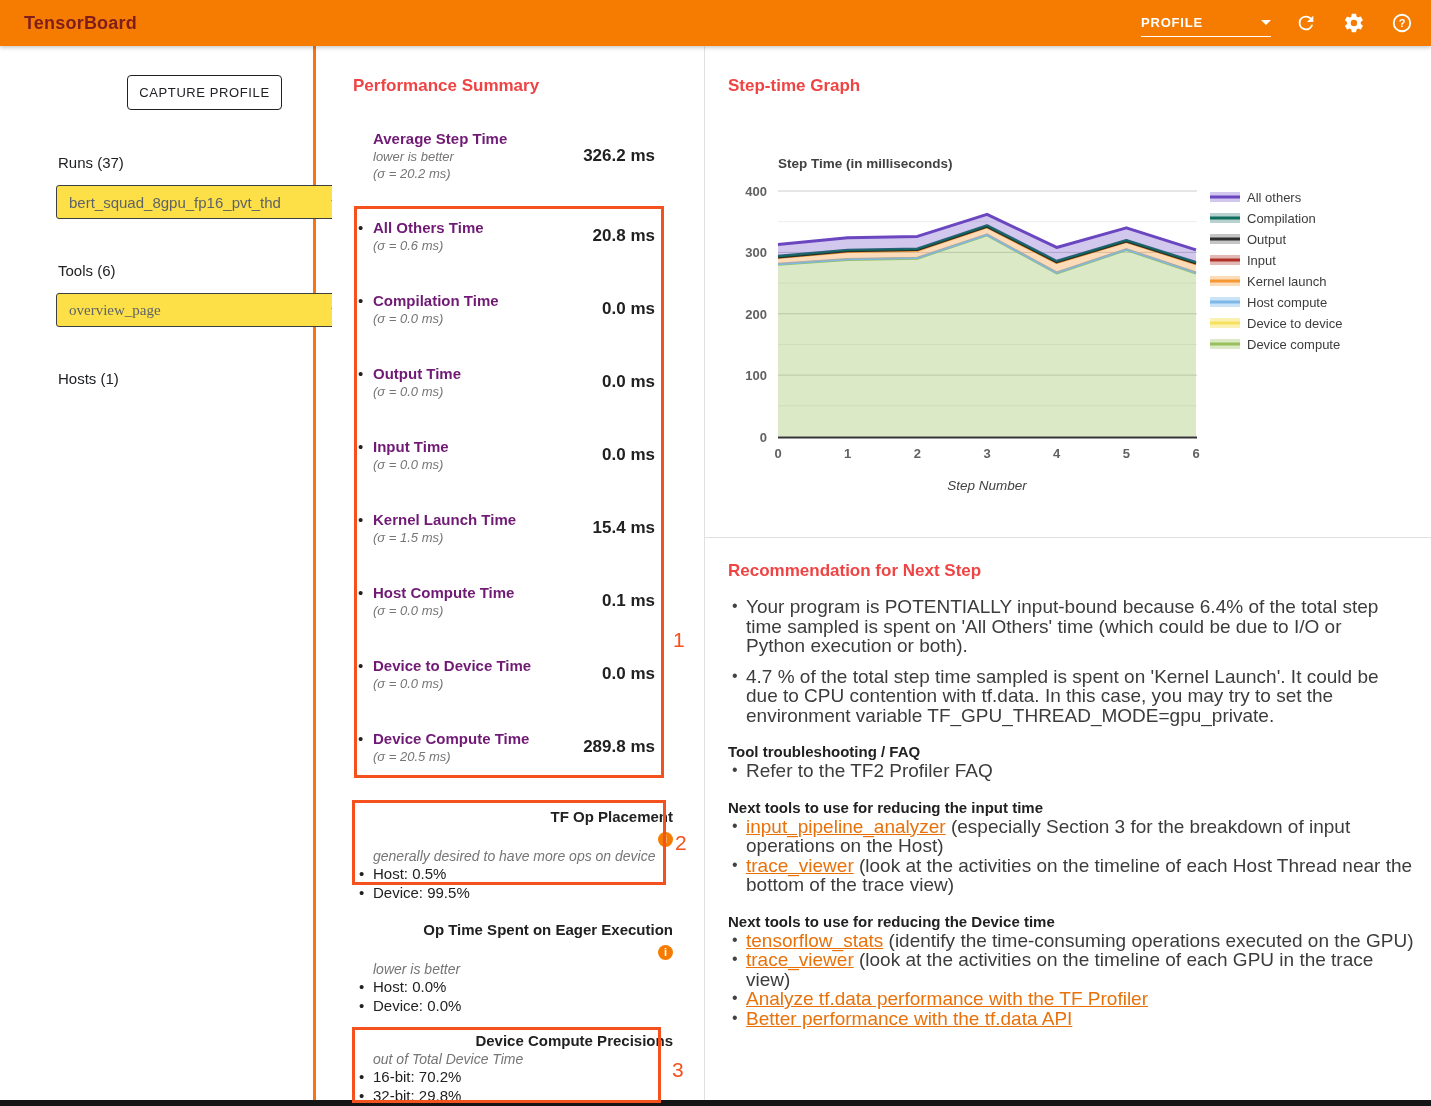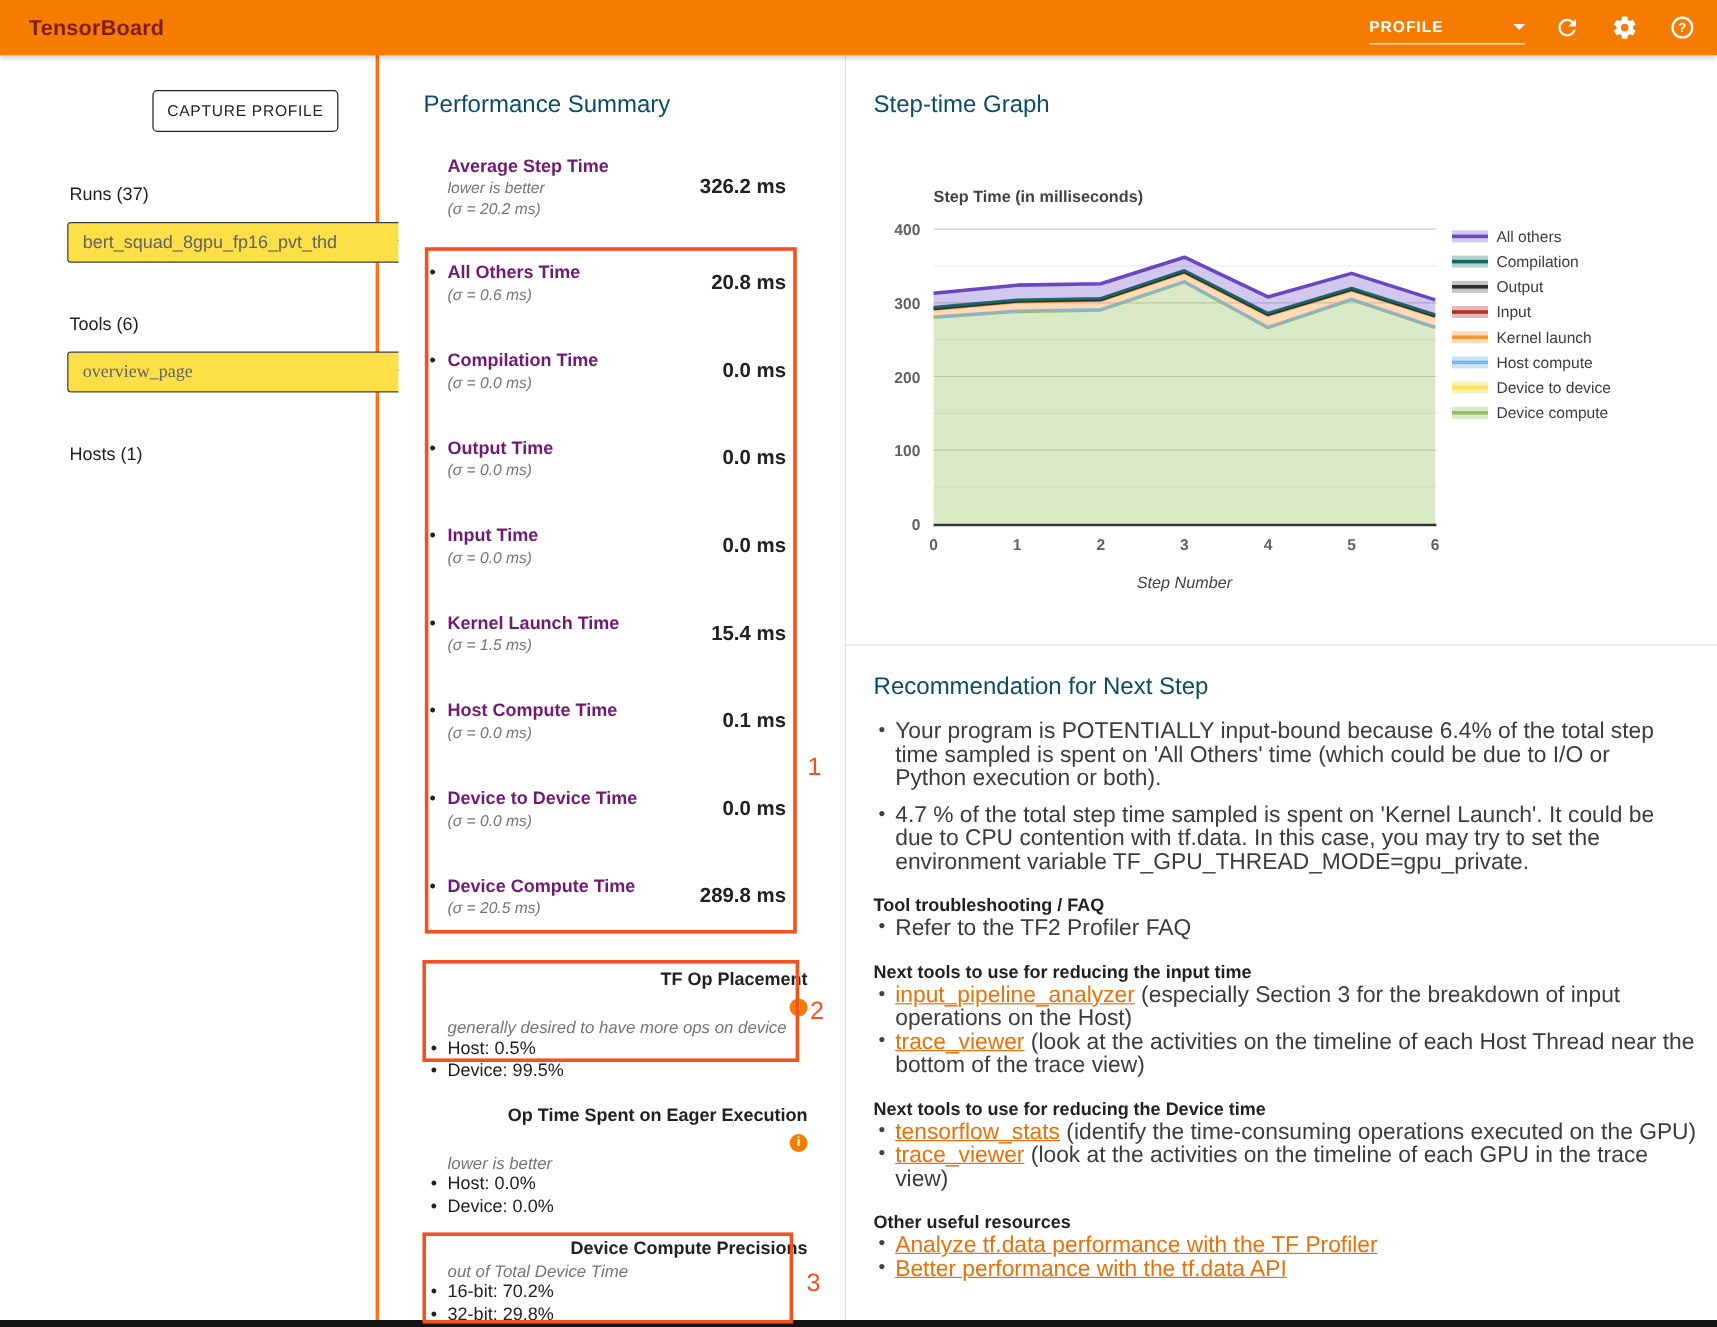--- a/index.html
+++ b/index.html
@@ -41,21 +41,21 @@
   .side-label { position:absolute; left:14px; font-size:15px; font-weight:500; color:#202124; }
   .side-select {
     position:absolute; left:12px; width:298px; height:34px;
     border:1.5px solid #3c4043; border-radius:3px; background:#fde047;
     display:flex; align-items:center; padding:0 12px; cursor:pointer;
   }
   .side-select-value { font-size:15px; color:#5f6368; }
   .side-caret { margin-left:auto; width:0; height:0; border-left:5px solid transparent; border-right:5px solid transparent; border-top:5px solid #5f6368; }
 
   
-  .section-title { font-size:20px; font-weight:400; color:#0c4a6e; }
+  .section-title { font-size:17px; font-weight:700; color:#ef4444; }
   .ps-title { position:absolute; left:21px; top:30px; }
   .avg-row { position:absolute; left:21px; top:84px; width:302px; display:flex; }
   .metric-list { position:absolute; left:21px; top:173px; width:302px; }
   .metric-row { display:flex; height:73px; align-items:flex-start; }
   .m-label { margin-left:20px; }
   .m-label.with-bullet { margin-left:5px; display:flex; }
   .m-bullet { font-size:15px; color:#212121; width:15px; }
   .m-title { font-size:15px; font-weight:700; color:#701a75; line-height:18px; }
   .m-sub   { font-size:13px; font-style:italic; color:#757575; line-height:17px; }
   .m-value { margin-left:auto; font-size:17px; font-weight:700; color:#212121; align-self:flex-start; padding-top:7px; white-space:nowrap; }
@@ -379,21 +379,20 @@
         </div>
         <div class="rec-heading">Next tools to use for reducing the Device time</div>
         <div class="rec-item">
           <span class="b">•</span>
           <span class="rec-text"><a class="rec-link">tensorflow_stats</a> (identify the time-consuming operations executed on the GPU)</span>
         </div>
         <div class="rec-item">
           <span class="b">•</span>
           <span class="rec-text"><a class="rec-link">trace_viewer</a> (look at the activities on the timeline of each GPU in the trace view)</span>
         </div>
-        <div class="rec-heading">Other useful resources</div>
         <div class="rec-item">
           <span class="b">•</span>
           <span class="rec-text"><a class="rec-link">Analyze tf.data performance with the TF Profiler</a></span>
         </div>
         <div class="rec-item">
           <span class="b">•</span>
           <span class="rec-text"><a class="rec-link">Better performance with the tf.data API</a></span>
         </div>
       </div>
   </div>

